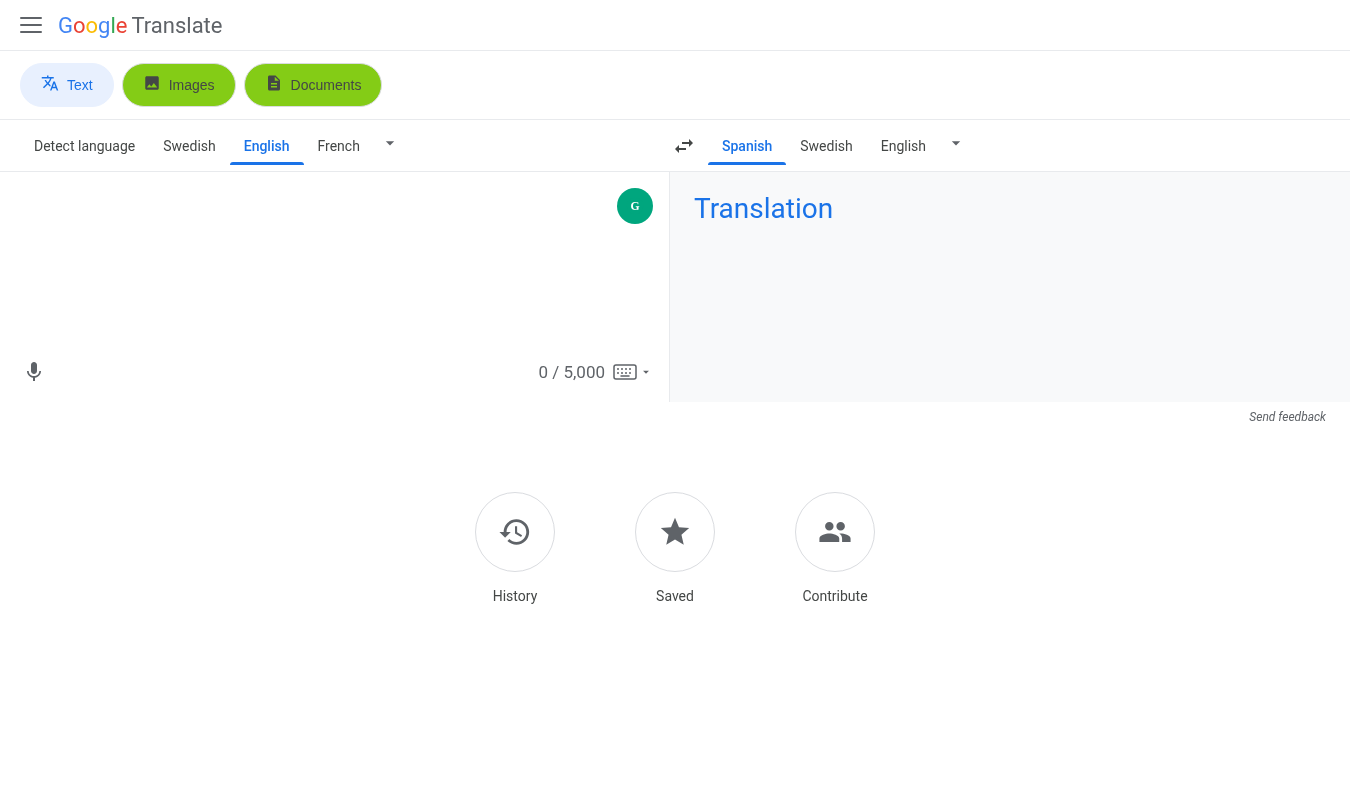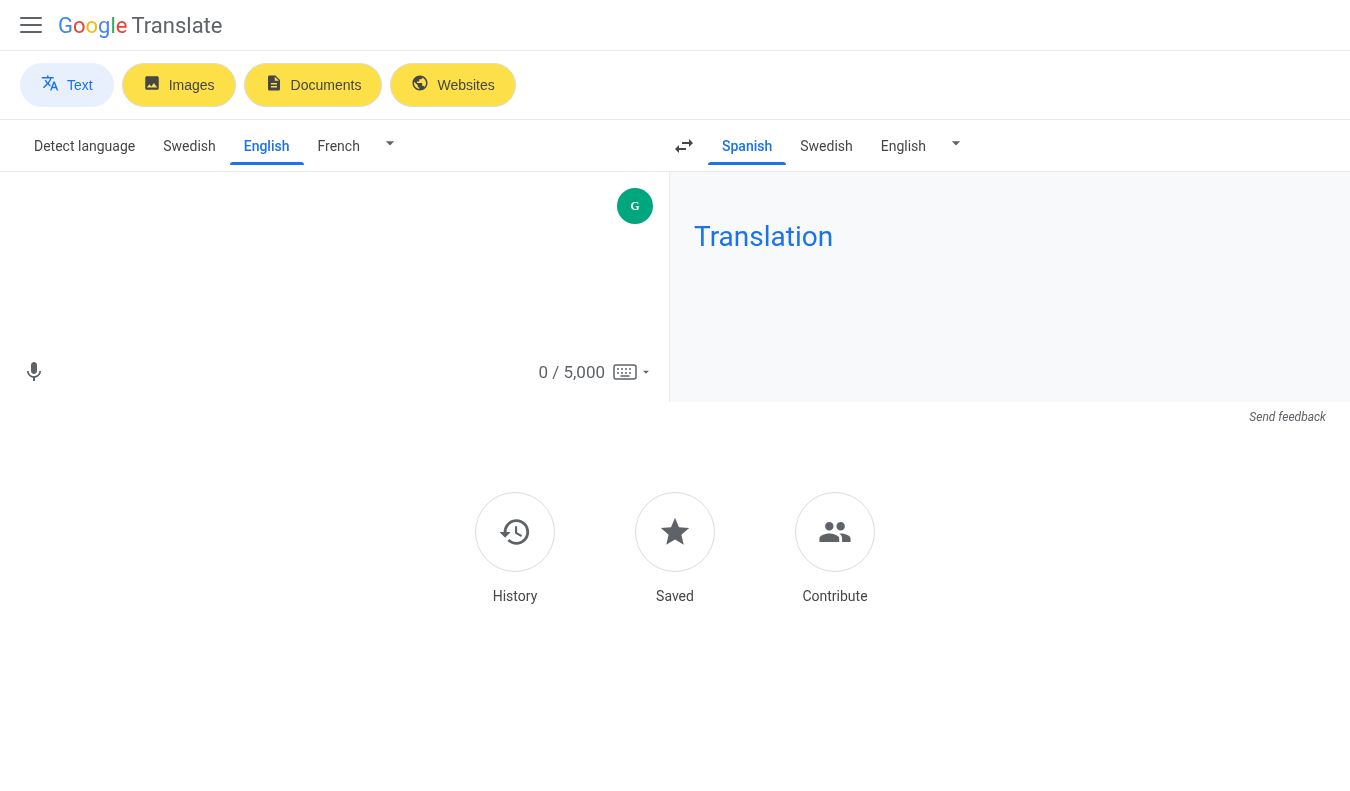--- a/index.html
+++ b/index.html
@@ -60,21 +60,21 @@
       display: flex;
       align-items: center;
       gap: 8px;
       padding: 10px 20px;
       border: 1px solid #dadce0;
       border-radius: 24px;
       cursor: pointer;
       font-size: 14px;
       font-weight: 500;
       color: #4285f4;
-      background: #fde047;
+      background: #84cc16;
       text-decoration: none;
     }
     .mode-tab.active {
       background: #e8f0fe;
       border-color: #e8f0fe;
       color: #1a73e8;
     }
     .mode-tab:not(.active) {
       color: #444746;
       border-color: #dadce0;
@@ -181,21 +181,20 @@
       min-height: 160px;
     }
     .source-textarea::placeholder {
       color: #bdc1c6;
     }
     .translation-text {
       font-size: 28px;
       color: #1a73e8;
       font-weight: 400;
       line-height: 1.5;
-      margin-top: 28px;
     }
 
     
     .grammarly-icon {
       position: absolute;
       top: 16px;
       right: 16px;
       width: 36px;
       height: 36px;
       border-radius: 50%;
@@ -328,28 +327,20 @@
     </span>
     <span>Images</span>
   </button>
   <button class="mode-tab">
     <span class="tab-icon">
       <svg width="18" height="18" viewBox="0 0 24 24" fill="#444746">
           <path d="M14 2H6c-1.1 0-1.99.9-1.99 2L4 20c0 1.1.89 2 1.99 2H18c1.1 0 2-.9 2-2V8l-6-6zm2 16H8v-2h8v2zm0-4H8v-2h8v2zm-3-5V3.5L18.5 9H13z"></path>
         </svg>
     </span>
     <span>Documents</span>
-  </button>
-  <button class="mode-tab">
-    <span class="tab-icon">
-      <svg width="18" height="18" viewBox="0 0 24 24" fill="#444746">
-          <path d="M12 2C6.48 2 2 6.48 2 12s4.48 10 10 10 10-4.48 10-10S17.52 2 12 2zm-1 17.93c-3.95-.49-7-3.85-7-7.93 0-.62.08-1.21.21-1.79L9 15v1c0 1.1.9 2 2 2v1.93zm6.9-2.54c-.26-.81-1-1.39-1.9-1.39h-1v-3c0-.55-.45-1-1-1H8v-2h2c.55 0 1-.45 1-1V7h2c1.1 0 2-.9 2-2v-.41c2.93 1.19 5 4.06 5 7.41 0 2.08-.8 3.97-2.1 5.39z"></path>
-        </svg>
-    </span>
-    <span>Websites</span>
   </button>
 </div>
 
 <div class="lang-bar">
   <div class="lang-source">
     <button class="lang-btn">Detect language</button>
     <button class="lang-btn">Swedish</button>
     <button class="lang-btn selected">English</button>
     <button class="lang-btn">French</button>
     <button class="lang-more-btn">

